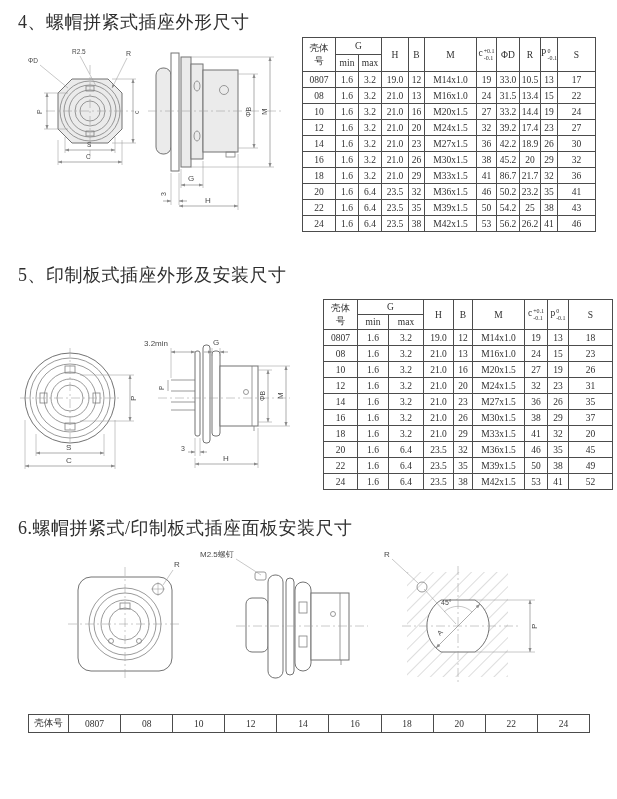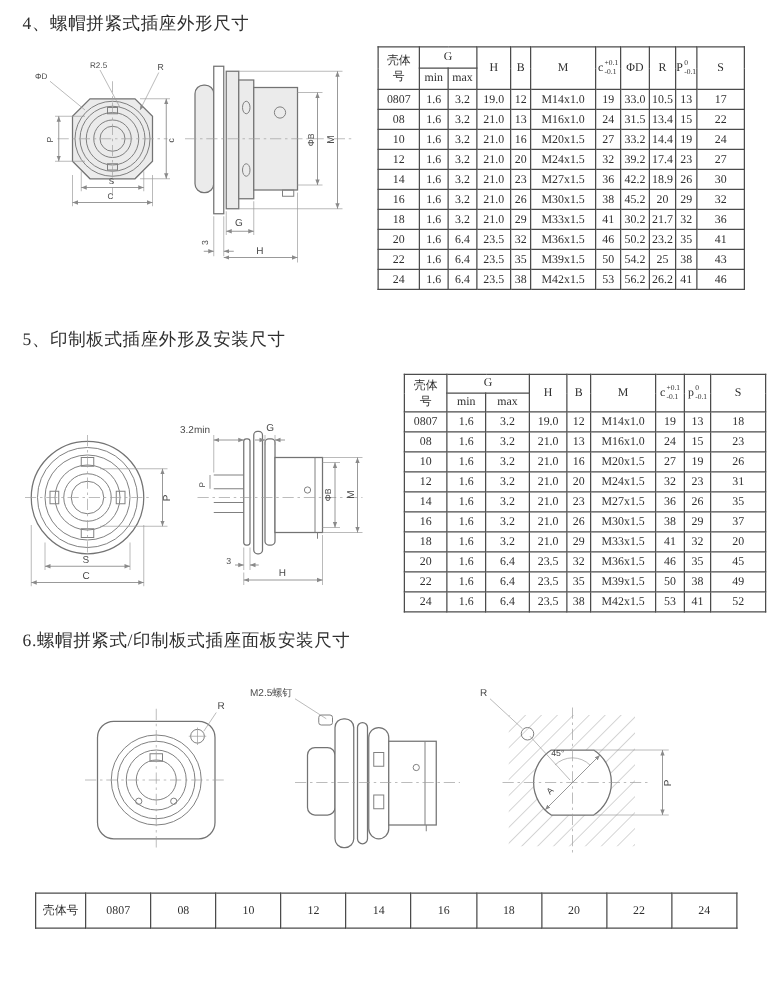--- a/index.html
+++ b/index.html
@@ -1,38 +1,38 @@
 <!DOCTYPE html>
 <html><head>
 <meta charset="utf-8">
 <style>
   html,body{margin:0;padding:0;background:#fff;}
   #page{position:relative;width:617px;height:799px;background:#ffffff;overflow:hidden;
         font-family:"Liberation Serif","DejaVu Serif",serif;color:#2f2f2f;}
-  .sec-title{position:absolute;font-size:14px;color:#2f2f2f;letter-spacing:.5px;white-space:nowrap;}
+  .sec-title{position:absolute;font-size:18px;color:#2f2f2f;letter-spacing:.5px;white-space:nowrap;}
   .dwg{position:absolute;}
   
   .ol{stroke:#737373;stroke-width:1;fill:#ebebeb;}
   .ol2{stroke:#737373;stroke-width:1;fill:#ffffff;}
   .oln{stroke:#808080;stroke-width:.8;fill:none;}
   .dim{stroke:#8a8a8a;stroke-width:.7;fill:none;}
   .ext{stroke:#9a9a9a;stroke-width:.55;fill:none;}
   .cl{stroke:#9e9e9e;stroke-width:.55;stroke-dasharray:9 3 2 3;fill:none;}
   text{fill:#4a4a4a;font-family:"Liberation Sans","DejaVu Sans",sans-serif;}
   .t7{font-size:7px;} .t65{font-size:6.5px;} .t8{font-size:8px;}
   
   table{border-collapse:collapse;table-layout:fixed;color:#2f2f2f;padding-left:28px;}
   td,th{border:1px solid #4c4c4c;text-align:center;vertical-align:middle;padding:0;
         font-weight:normal;overflow:hidden;white-space:nowrap;}
   #table1{position:absolute;left:302px;top:37px;width:293px;font-size:9.5px;}
   #table1 tr{height:16px;} #table1 thead tr{height:17px;}
   #table2{position:absolute;left:323px;top:299px;width:289px;font-size:9.5px;}
   #table2 tr{height:16px;} #table2 thead tr{height:15px;}
   #table3{position:absolute;left:28px;top:714px;width:562px;font-size:9.5px;}
-  #table3 tr{height:28px;}
+  #table3 tr{height:18px;}
   .tol{display:inline-flex;flex-direction:column;font-size:6px;line-height:1.05;
        vertical-align:middle;margin-left:1px;text-align:left;}
 </style>
 </head>
 <body>
 
 <div id="page">
 
   <div class="sec-title" style="left:18px;top:10px;">4、螺帽拼紧式插座外形尺寸</div>
 
@@ -237,21 +237,21 @@
           <td>32</td>
         </tr>
         <tr>
           <td>18</td>
           <td>1.6</td>
           <td>3.2</td>
           <td>21.0</td>
           <td>29</td>
           <td>M33x1.5</td>
           <td>41</td>
-          <td>30.2</td>
+          <td>86.7</td>
           <td>21.7</td>
           <td>32</td>
           <td>36</td>
         </tr>
         <tr>
           <td>20</td>
           <td>1.6</td>
           <td>6.4</td>
           <td>23.5</td>
           <td>32</td>
@@ -514,21 +514,21 @@
           <td>23.5</td>
           <td>38</td>
           <td>M42x1.5</td>
           <td>53</td>
           <td>41</td>
           <td>52</td>
         </tr>
       </tbody>
   </table>
 
-  <div class="sec-title" style="left:18px;top:504px;">6.螺帽拼紧式/印制板式插座面板安装尺寸</div>
+  <div class="sec-title" style="left:18px;top:516px;">6.螺帽拼紧式/印制板式插座面板安装尺寸</div>
 
   <svg class="dwg" style="left:30px;top:542px;" width="580" height="165" viewBox="0 0 580 165">
     <defs>
       <marker id="d3a" viewBox="0 0 10 10" refX="9" refY="5" markerWidth="7" markerHeight="7" orient="auto-start-reverse">
         <path d="M0,1.5 L9,5 L0,8.5 z" fill="#8a8a8a"></path>
       </marker>
       <pattern id="hz" width="9" height="9" patternUnits="userSpaceOnUse" patternTransform="rotate(45)">
         <line x1="0" y1="0" x2="0" y2="9" stroke="#ababab" stroke-width="0.8"></line>
       </pattern>
     </defs>

